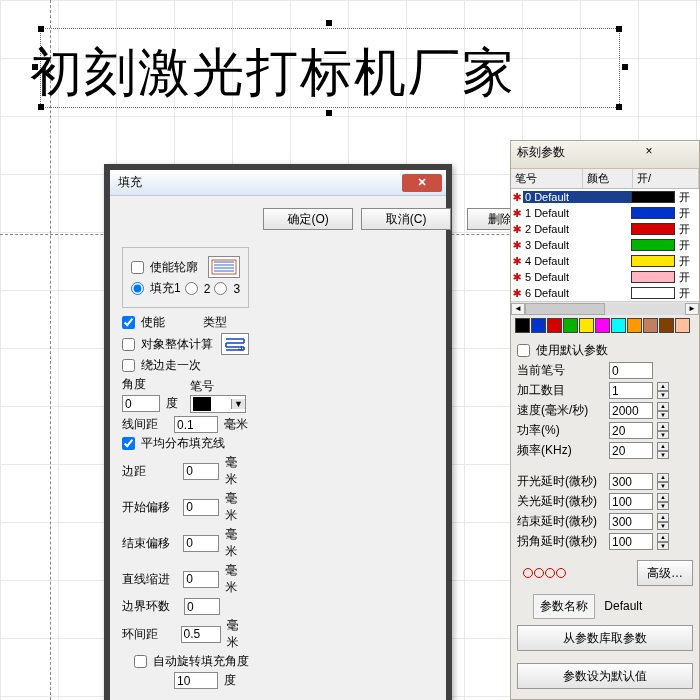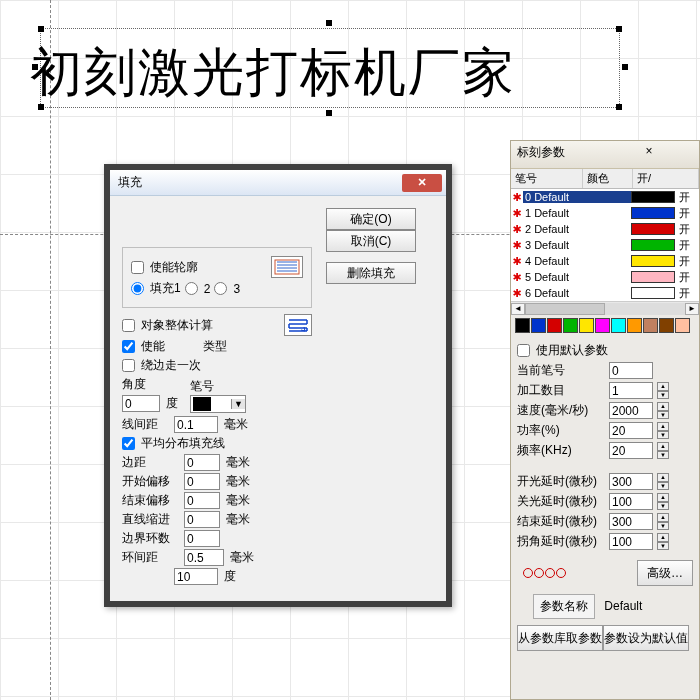--- a/index.html
+++ b/index.html
@@ -15,21 +15,21 @@
 .handle { position: absolute; width: 6px; height: 6px; background: #000; }
 .sel-box { position: absolute; left: 40px; top: 28px; width: 580px; height: 80px; border: 1px dotted #666; }
 
 
 .dialog { position: absolute; left: 104px; top: 164px; width: 348px; background: #f0f0f0; border: 6px solid #404040; box-shadow: 2px 2px 6px rgba(0,0,0,.3); }
 .titlebar { height: 26px; background: linear-gradient(#fff, #dce6f4); border-bottom: 1px solid #bcd; display: flex; align-items: center; padding: 0 4px; }
 .titlebar .title { flex: 1; font-size: 12px; padding-left: 4px; }
 .closebtn { width: 40px; height: 18px; background: #c94f43; border-radius: 2px; display: flex; align-items: center; justify-content: center; color: #fff; font-weight: bold; font-size: 11px; }
 .dlg-body { padding: 10px 12px 14px; display: flex; gap: 14px; }
 .left-col { width: 190px; margin-top: 41px; }
-.right-col { display: flex; flex-direction: column; padding-top: 2px; }
+.right-col { display: flex; gap: 8px; padding-top: 2px; }
 .group { border: 1px solid #bfbfbf; background: #f0f0f0; padding: 6px 8px 8px; margin-bottom: 6px; }
 .row { display: flex; align-items: center; gap: 4px; margin: 2px 0; }
 .row label { white-space: nowrap; }
 input[type=text] { border: 1px solid #888; background: #fff; height: 17px; padding: 0 2px; font-size: 12px; font-family: inherit; }
 input[type=checkbox], input[type=radio] { margin: 0 2px 0 0; vertical-align: middle; }
 .btn { width: 90px; height: 22px; border: 1px solid #888; background: linear-gradient(#fdfdfd, #e4e4e4); font-size: 12px; font-family: inherit; text-align: center; cursor: default; }
 .hatch-icon { width: 32px; height: 22px; border: 1px solid #888; background: #fff; display: inline-flex; align-items: center; justify-content: center; }
 .pat-icon { width: 28px; height: 22px; border: 1px solid #888; background: #fff; display: inline-flex; align-items: center; justify-content: center; }
 .dropdown { border: 1px solid #888; background: #fff; height: 18px; display: flex; align-items: center; }
 .dropdown .sw { width: 18px; height: 14px; margin: 0 2px; }
@@ -54,21 +54,21 @@
 .scrollbar .sbtn { width: 14px; height: 12px; background: #f4f4f4; border: 1px solid #aaa; font-size: 8px; text-align: center; }
 .scrollbar .track { flex: 1; background: #ddd; height: 12px; }
 .palette { display: flex; flex-wrap: wrap; gap: 1px; padding: 3px 4px; }
 .palette .c { width: 15px; height: 15px; border: 1px solid #444; }
 .params { padding: 4px 6px; }
 .prow { display: flex; align-items: center; margin: 3px 0; gap: 4px; }
 .prow .lbl { width: 88px; white-space: nowrap; }
 .prow input { width: 44px; }
 .spin { width: 12px; height: 17px; display: flex; flex-direction: column; }
 .spin div { flex: 1; border: 1px solid #888; background: #eee; font-size: 6px; text-align: center; line-height: 6px; }
-.panel-btns { padding: 4px 6px; display: flex; flex-direction: row; gap: 0; }
+.panel-btns { padding: 4px 6px; display: flex; flex-direction: column; gap: 12px; }
 .panel-btn { height: 26px; border: 1px solid #999; background: linear-gradient(#fdfdfd,#e4e4e4); font-size: 12px; font-family: inherit; }
 .cccc { display: flex; gap: 1px; align-items: center; margin-left: 6px; }
 .cccc .ring { width: 10px; height: 10px; border: 1.5px solid #c00; border-radius: 50%; }
 .tab { padding: 3px 6px; border: 1px solid #aaa; background: #f4f4f4; display: inline-block; }
 </style>
 </head>
 <body>
 
 <div class="grid"></div>
 <div class="axis-h"></div>
@@ -111,37 +111,37 @@
         <div class="row">
           <input type="radio" checked="" style="">
           <label>填充1</label>
           <input type="radio" style="">
             <label>2</label>
           <input type="radio" style="">
             <label>3</label>
         </div>
       </div>
       <div class="row">
+        <input type="checkbox" checked="" style="">
+        <label>使能</label>
+        <span style="width:30px"></span>
+        <label>类型</label>
+      </div>
+      <div class="row">
         <input type="checkbox" style="">
         <label>对象整体计算</label>
         <span style="flex:1"></span>
         <span class="pat-icon">
           <svg width="22" height="16">
               <path d="M2 3 H20 M20 3 V7 M20 7 H2 M2 7 V11 M2 11 H20 M20 11 V14 M20 14 H2" fill="none" stroke="#14c" stroke-width="1.5"></path>
               <path d="M14 13 l4 1 l-1 -4" fill="none" stroke="#14c"></path>
             </svg>
         </span>
       </div>
       <div class="row">
-        <input type="checkbox" checked="" style="">
-        <label>使能</label>
-        <span style="width:30px"></span>
-        <label>类型</label>
-      </div>
-      <div class="row">
         <input type="checkbox" style="">
         <label>绕边走一次</label>
       </div>
       <div class="row" style="gap:12px">
         <div>
           <div>角度</div>
           <div class="row">
             <input type="text" style="width: 38px;" value="0">
             <span class="unit">度</span>
           </div>
@@ -186,20 +186,24 @@
         </div>
       <div class="row">
           <label style="width:58px">边界环数</label>
           <input type="text" style="width: 36px;" value="0">
         </div>
       <div class="row">
           <label style="width:58px">环间距</label>
           <input type="text" style="width: 40px;" value="0.5">
           <span class="unit">毫米</span>
         </div>
+      <div class="row" style="margin-left:12px">
+        <input type="checkbox" style="">
+        <label>自动旋转填充角度</label>
+      </div>
       <div class="row" style="margin-left:52px">
         <input type="text" style="width: 44px;" value="10">
         <span class="unit">度</span>
       </div>
     </div>
     <div class="right-col">
       <button class="btn">确定(O)</button>
       <button class="btn">取消(C)</button>
       <div style="height:10px"></div>
       <button class="btn">删除填充</button>

